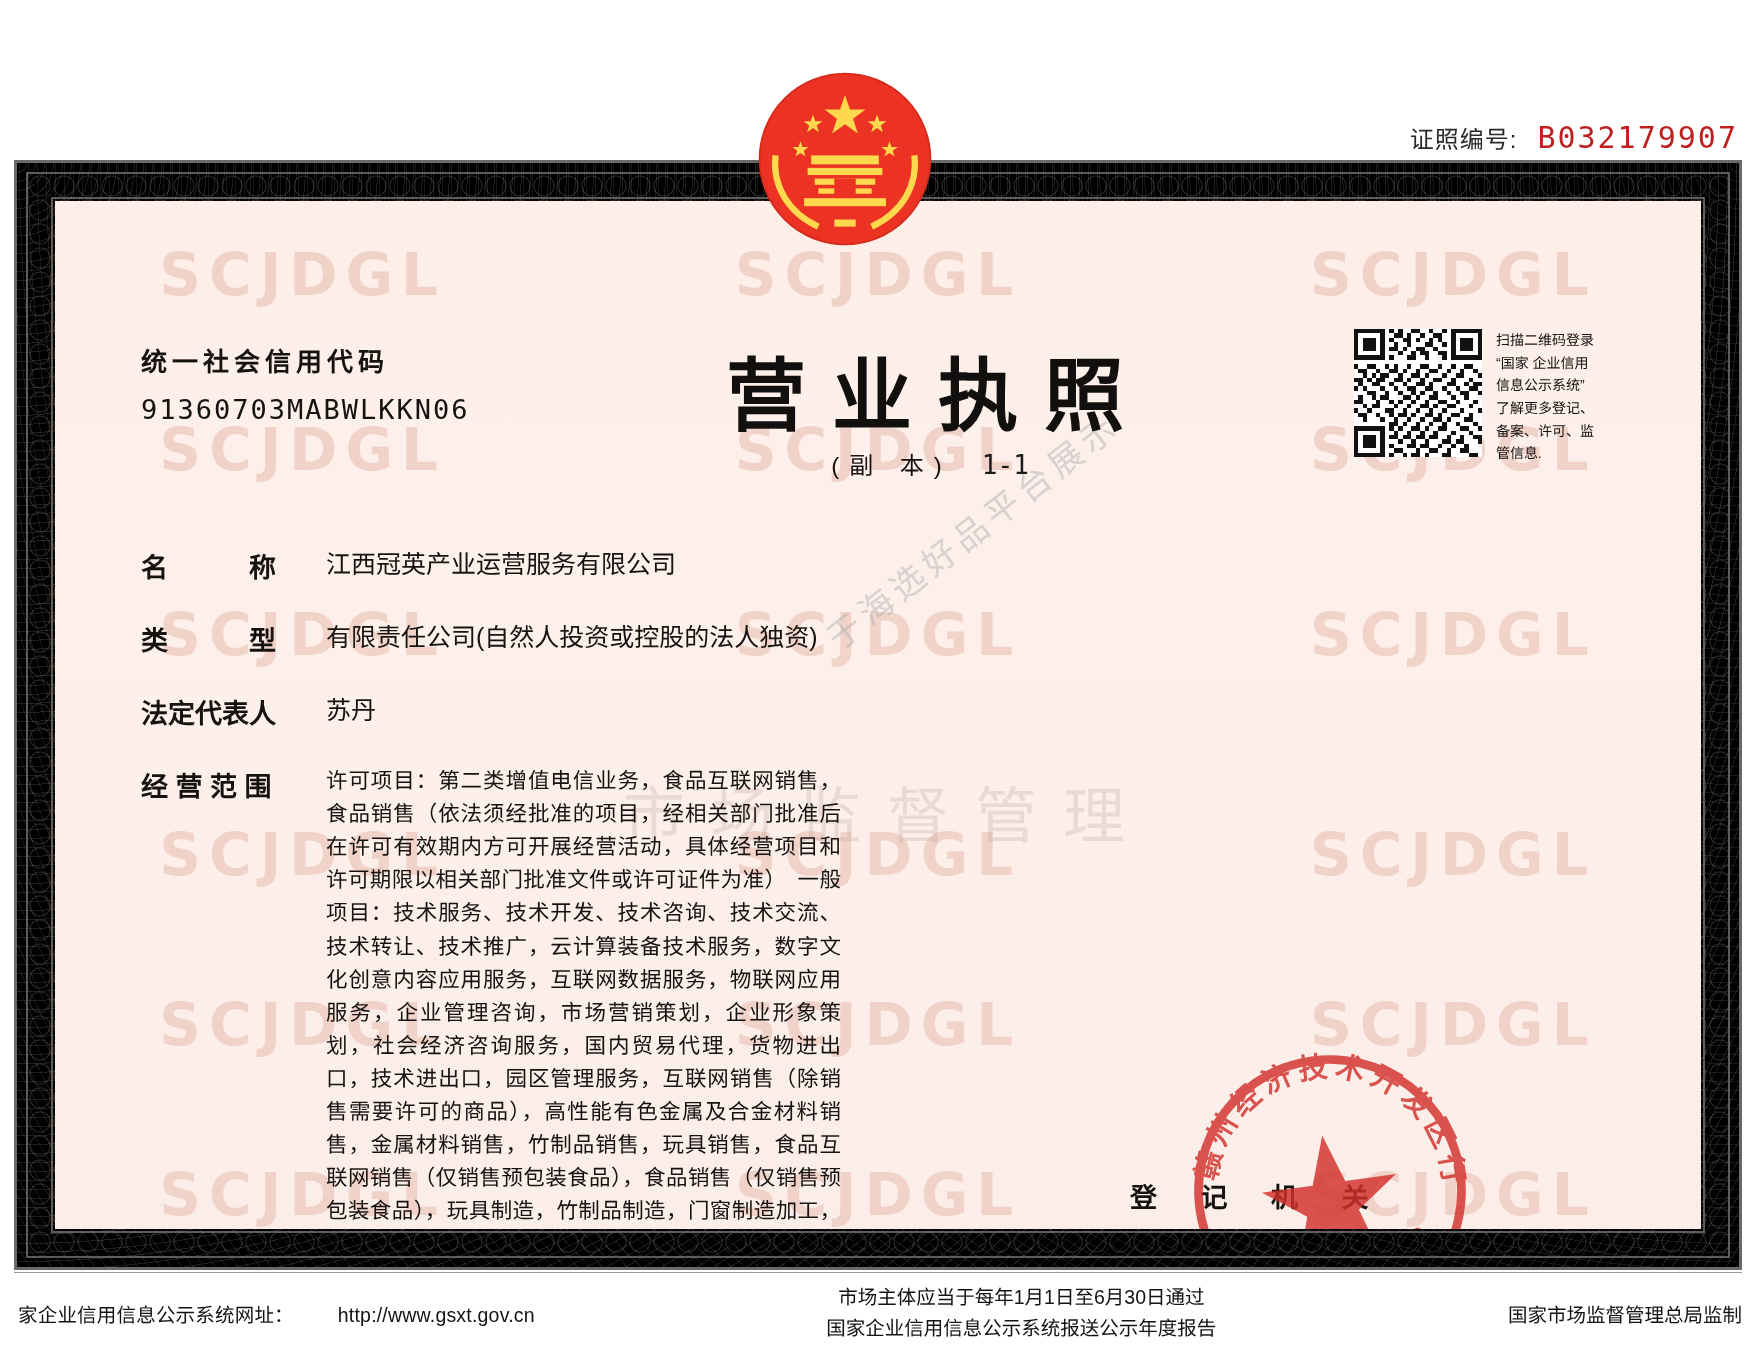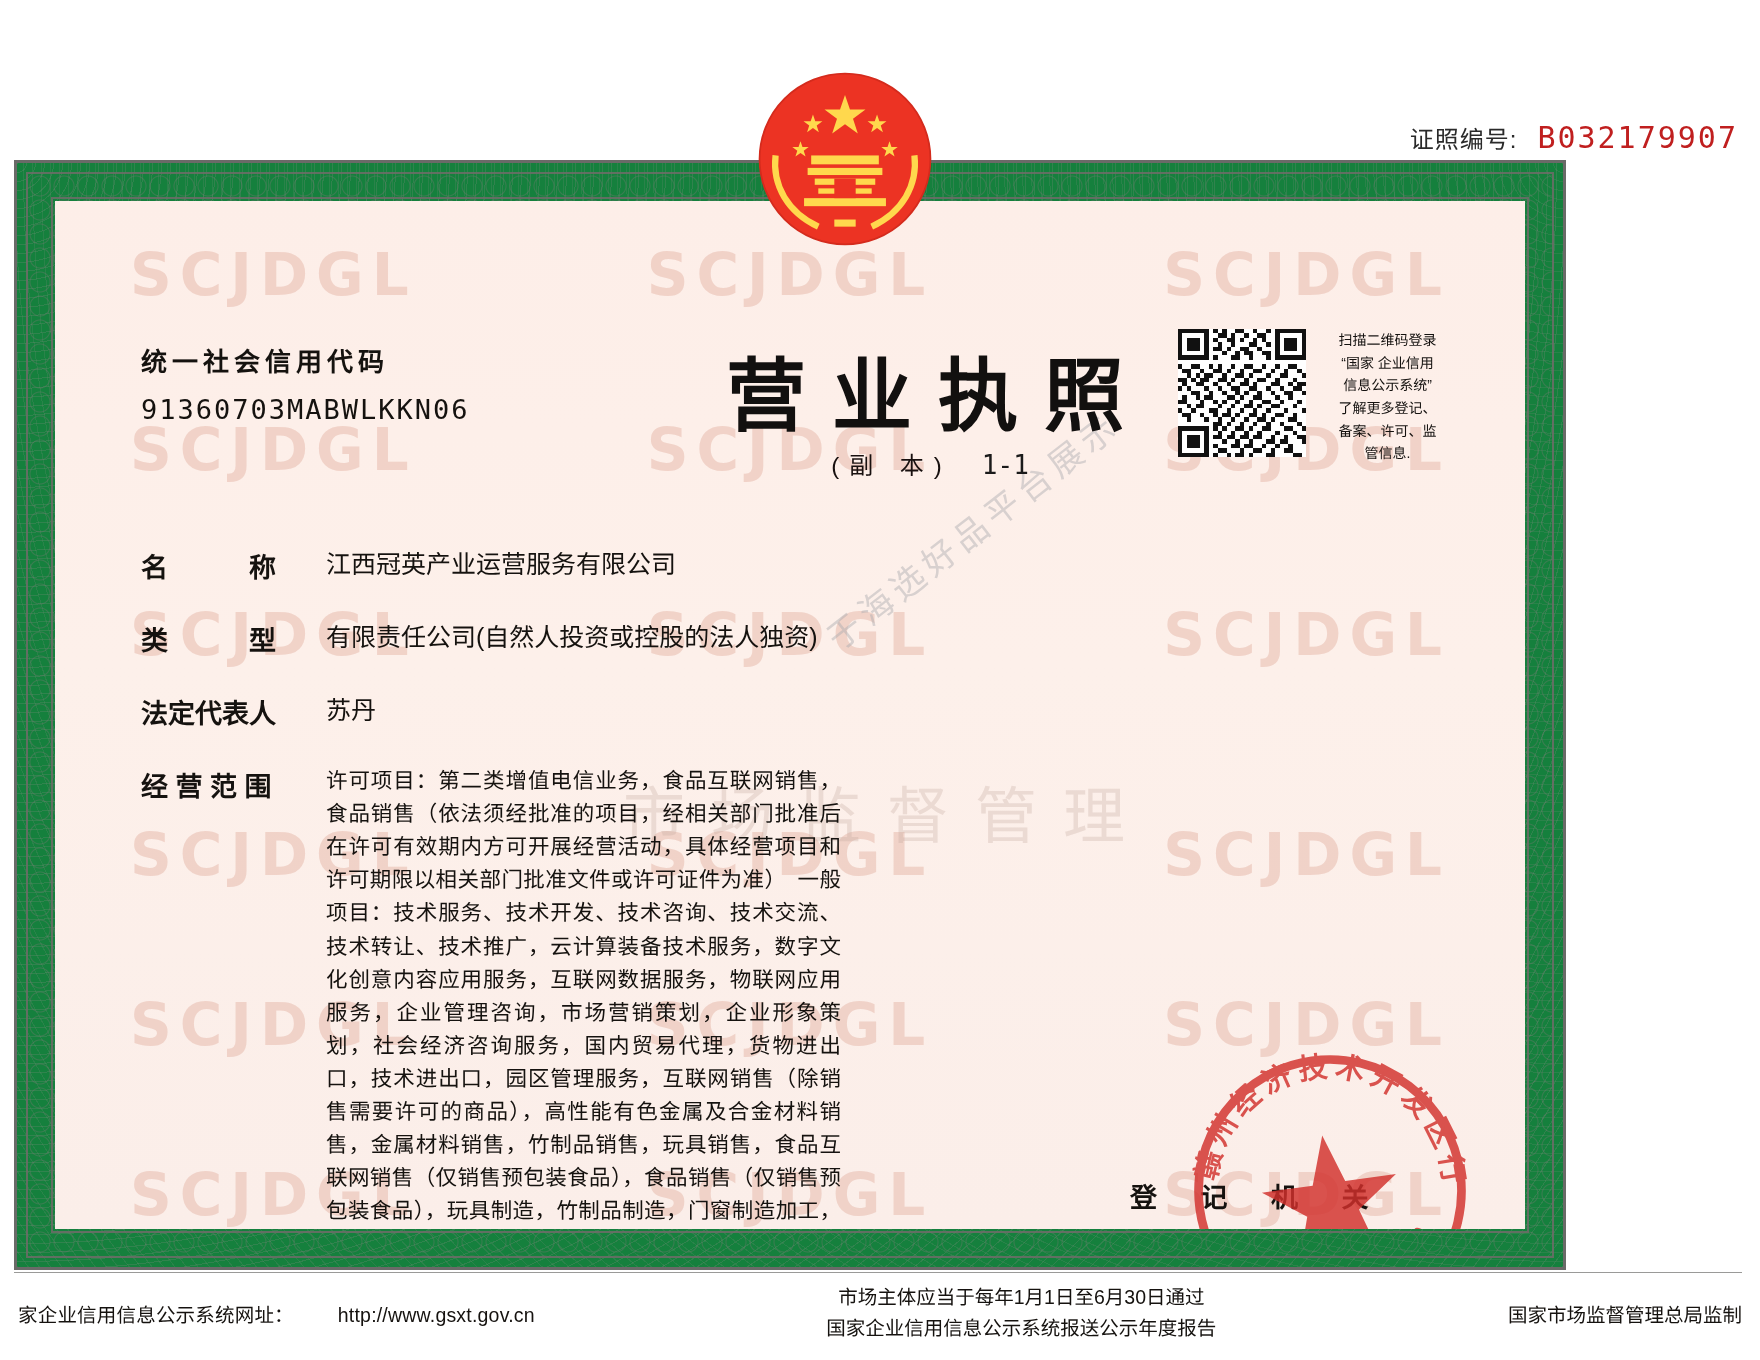--- a/index.html
+++ b/index.html
@@ -46,25 +46,25 @@
     width: 178px;
     height: 178px;
     z-index: 6;
   }
 
   
   .cert-frame {
     position: absolute;
     left: 14px;
     top: 160px;
-    width: 1552px;
+    width: 1728px;
     height: 1110px;
     border: 3px solid #6a6a68;
     box-sizing: border-box;
-    background: #15803d;
+    background: #000000;
     overflow: hidden;
   }
   .cert-frame .guilloche {
     position: absolute;
     inset: 0;
     background:
       repeating-radial-gradient(circle at 0 0, rgba(150,145,140,0.40) 0 1px, rgba(255,255,255,0) 1px 9px),
       repeating-radial-gradient(circle at 100% 0, rgba(150,145,140,0.30) 0 1px, rgba(255,255,255,0) 1px 9px);
     opacity: .55;
     pointer-events: none;
@@ -195,21 +195,20 @@
   }
 
   
   .qr-block {
     position: absolute;
     right: 70px;
     top: 128px;
     display: flex;
     align-items: flex-start;
     gap: 14px;
-    text-align: center;
   }
   .qr-img {
     width: 128px;
     height: 128px;
     background-color: #fff;
     image-rendering: pixelated;
   }
   .qr-text {
     font-size: 14px;
     line-height: 1.62;

